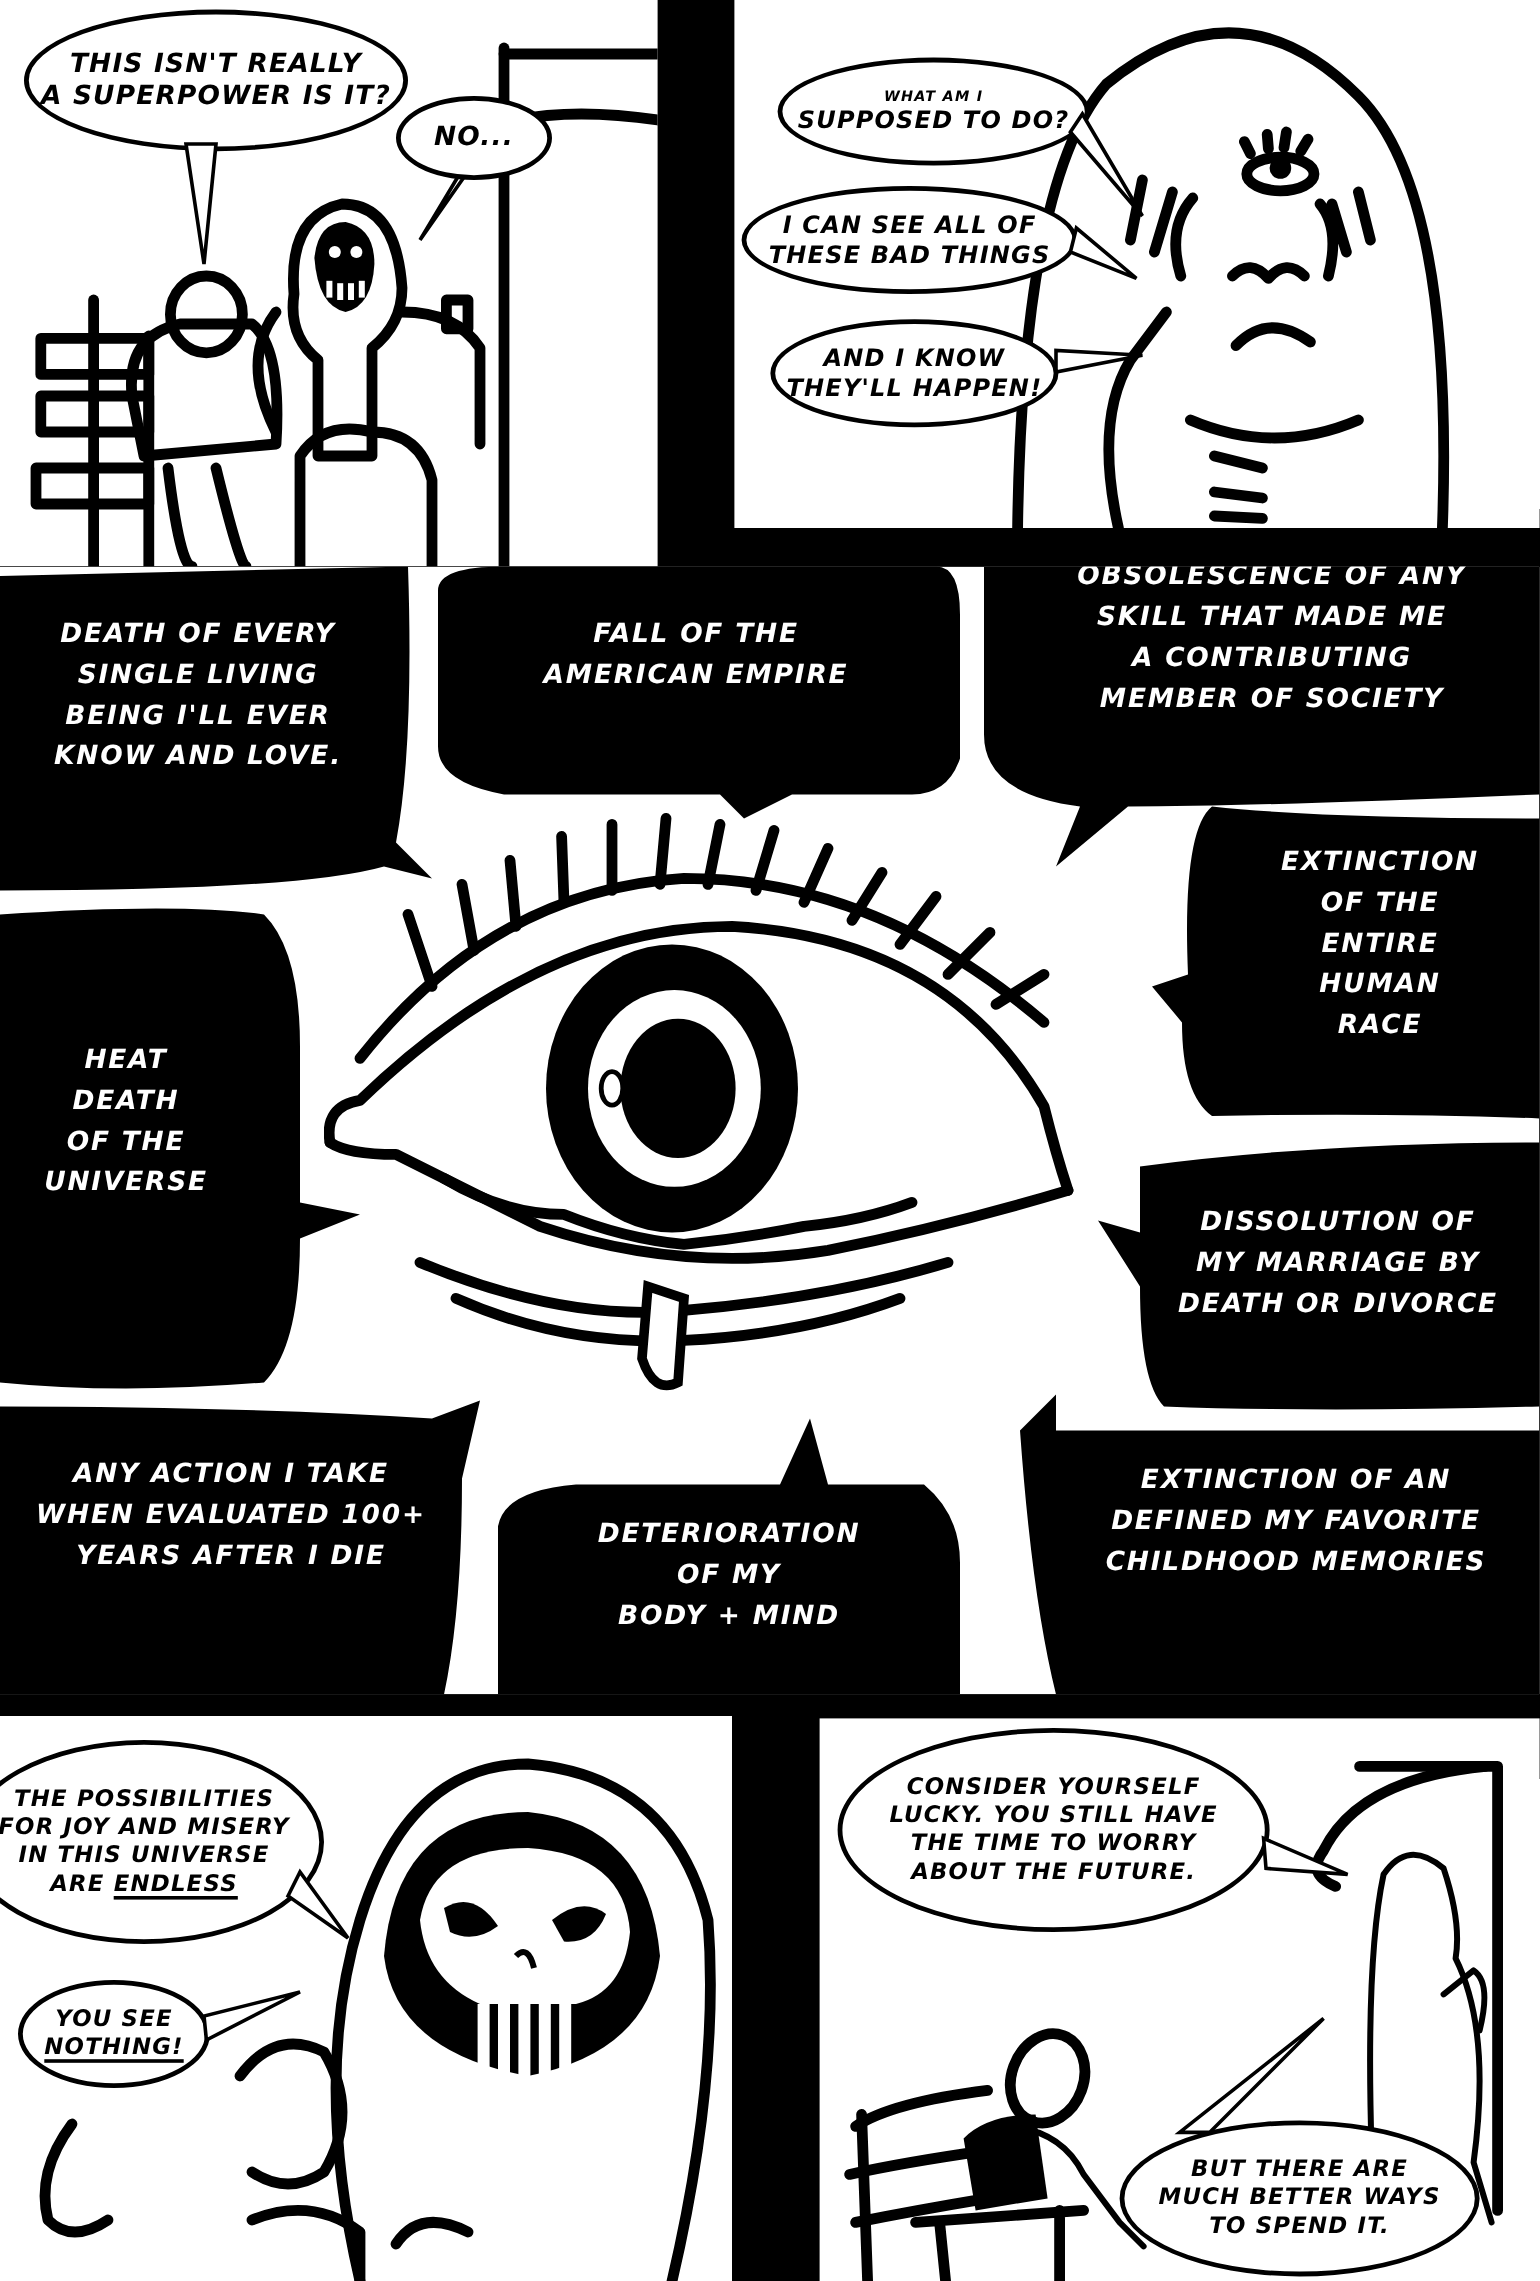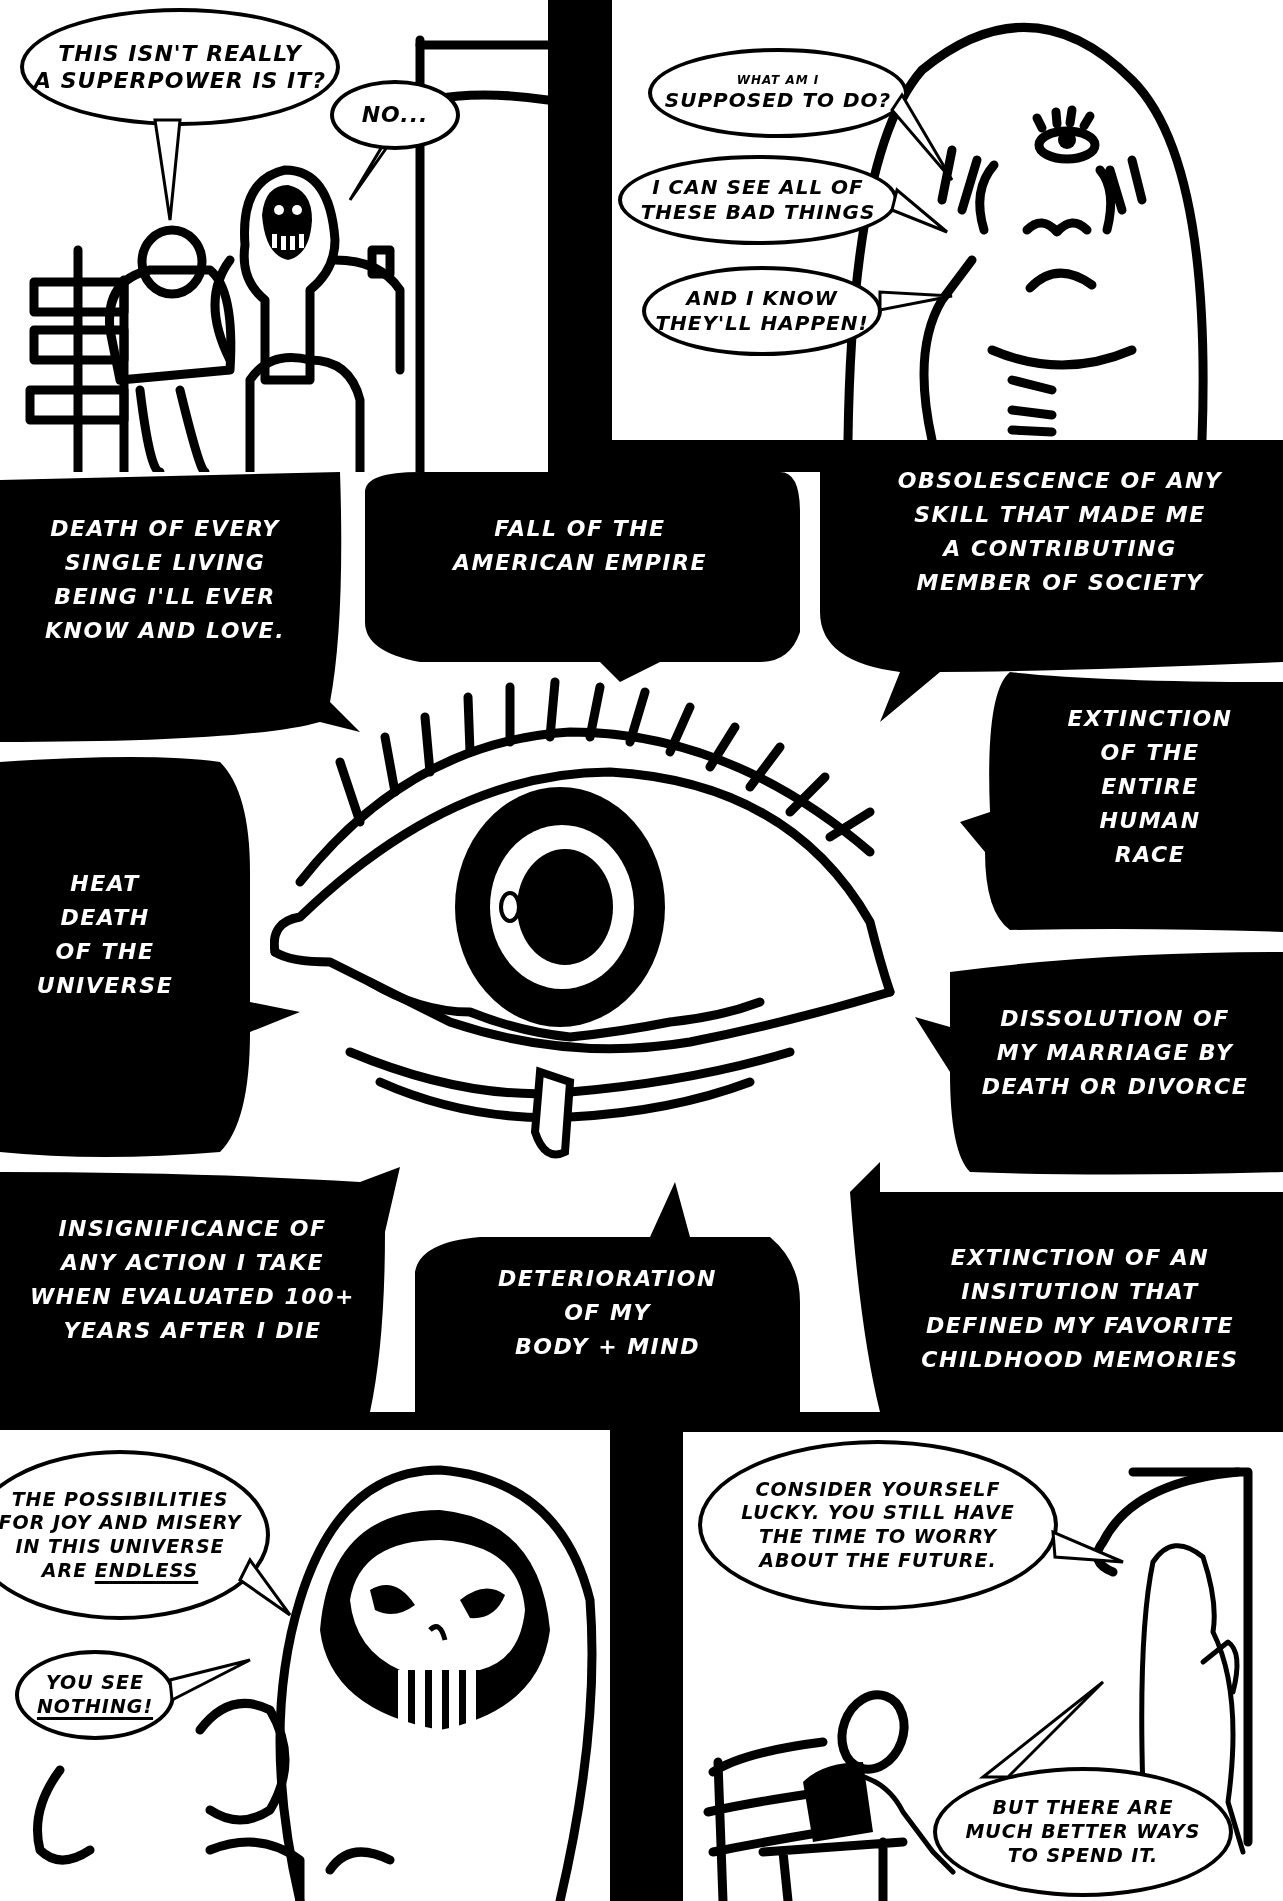--- a/index.html
+++ b/index.html
@@ -166,33 +166,31 @@
       <span>Death</span>
       <span>of the</span>
       <span>Universe</span>
     </div>
     <div class="bb" style="left:955px;top:530px;width:320px;font-size:22px;">
       <span>Dissolution of</span>
       <span>my marriage by</span>
       <span>death or divorce</span>
     </div>
     <div class="bb" style="left:0px;top:740px;width:385px;font-size:22px;">
-      <span>Insignificance of</span>
       <span>any action I take</span>
       <span>when evaluated 100+</span>
       <span>years after I die</span>
     </div>
     <div class="bb" style="left:430px;top:790px;width:355px;font-size:22px;">
       <span>Deterioration</span>
       <span>of my</span>
       <span>Body + Mind</span>
     </div>
-    <div class="bb" style="left:885px;top:745px;width:390px;font-size:22px;margin-top:24px;">
+    <div class="bb" style="left:885px;top:745px;width:390px;font-size:22px;">
       <span>Extinction of an</span>
-      <span>insitution that</span>
       <span>defined my favorite</span>
       <span>childhood memories</span>
     </div>
   </div>
 
   <div class="panel" style="left:0;top:1430px;width:610px;height:471px;">
     <svg width="610" height="471">
       <path class="ink" d="M300 471 Q260 300 300 170 Q340 40 440 40 Q560 50 590 170 Q600 300 560 471"></path>
       <path d="M320 200 Q330 80 440 80 Q540 90 550 200 Q540 280 440 300 Q330 280 320 200 Z" fill="#000"></path>
       <path d="M350 170 Q360 110 440 110 Q520 115 525 180 Q520 230 480 240 L400 240 Q355 220 350 170 Z" fill="#fff"></path>

